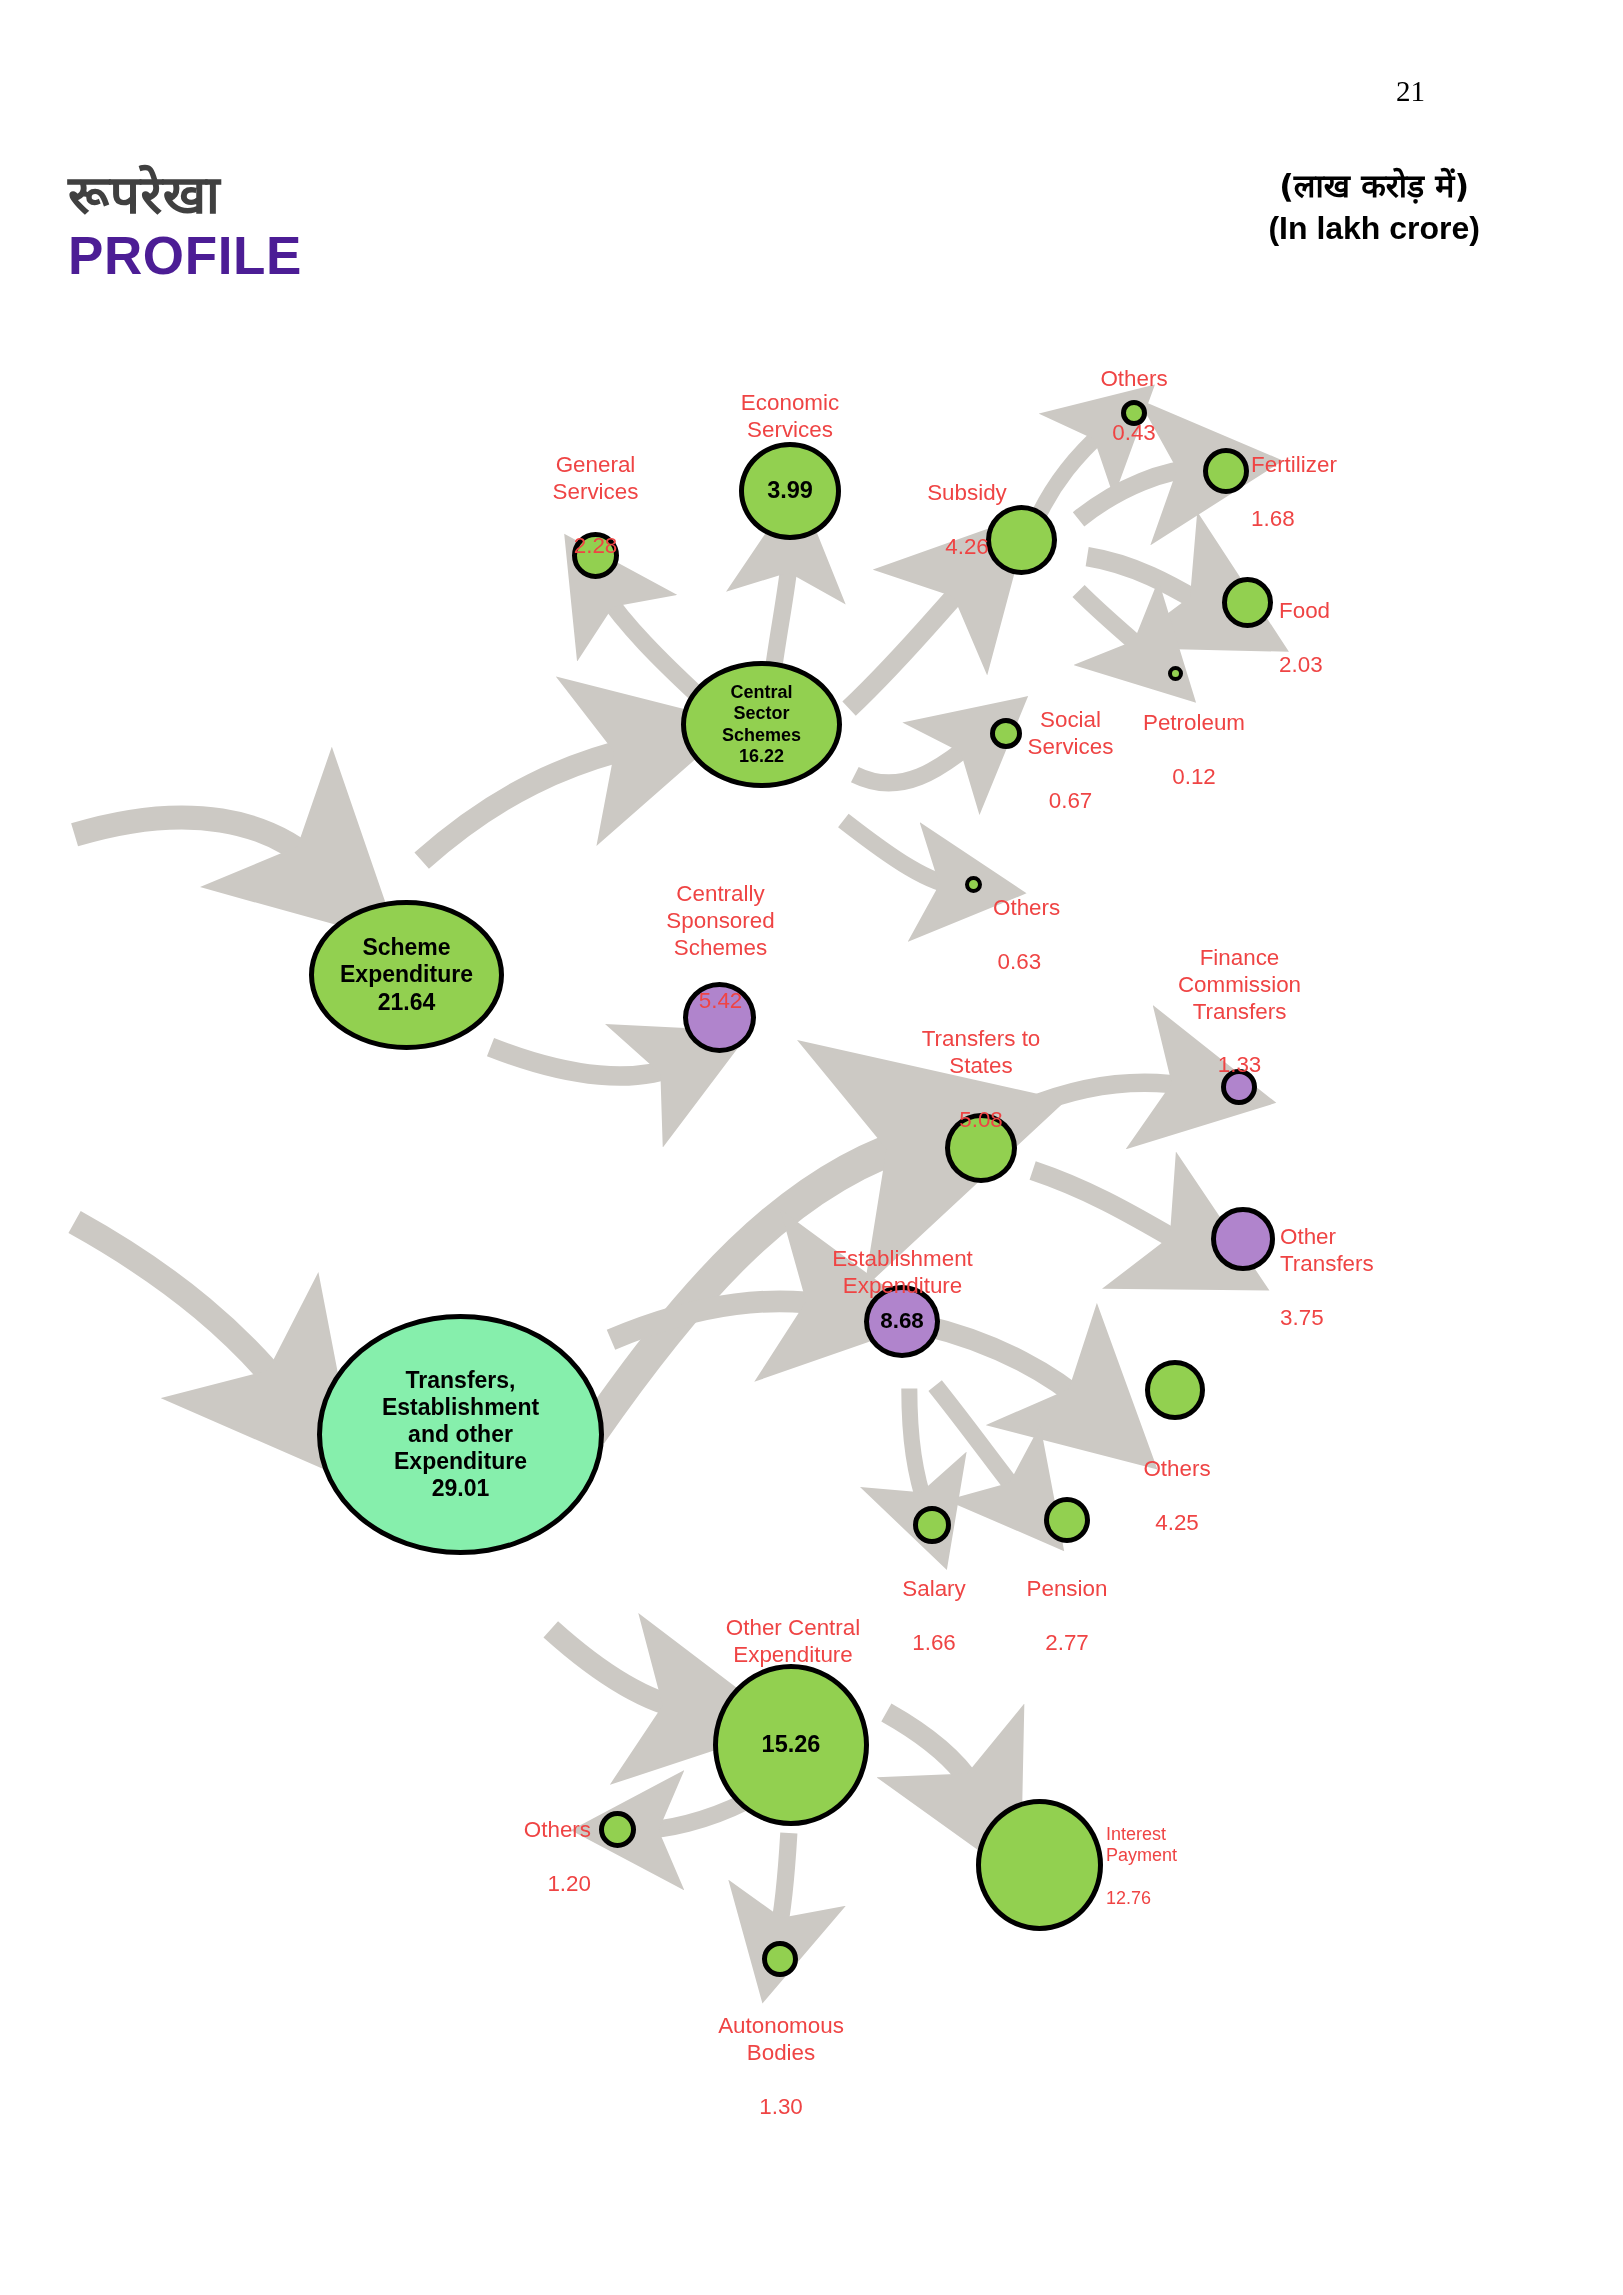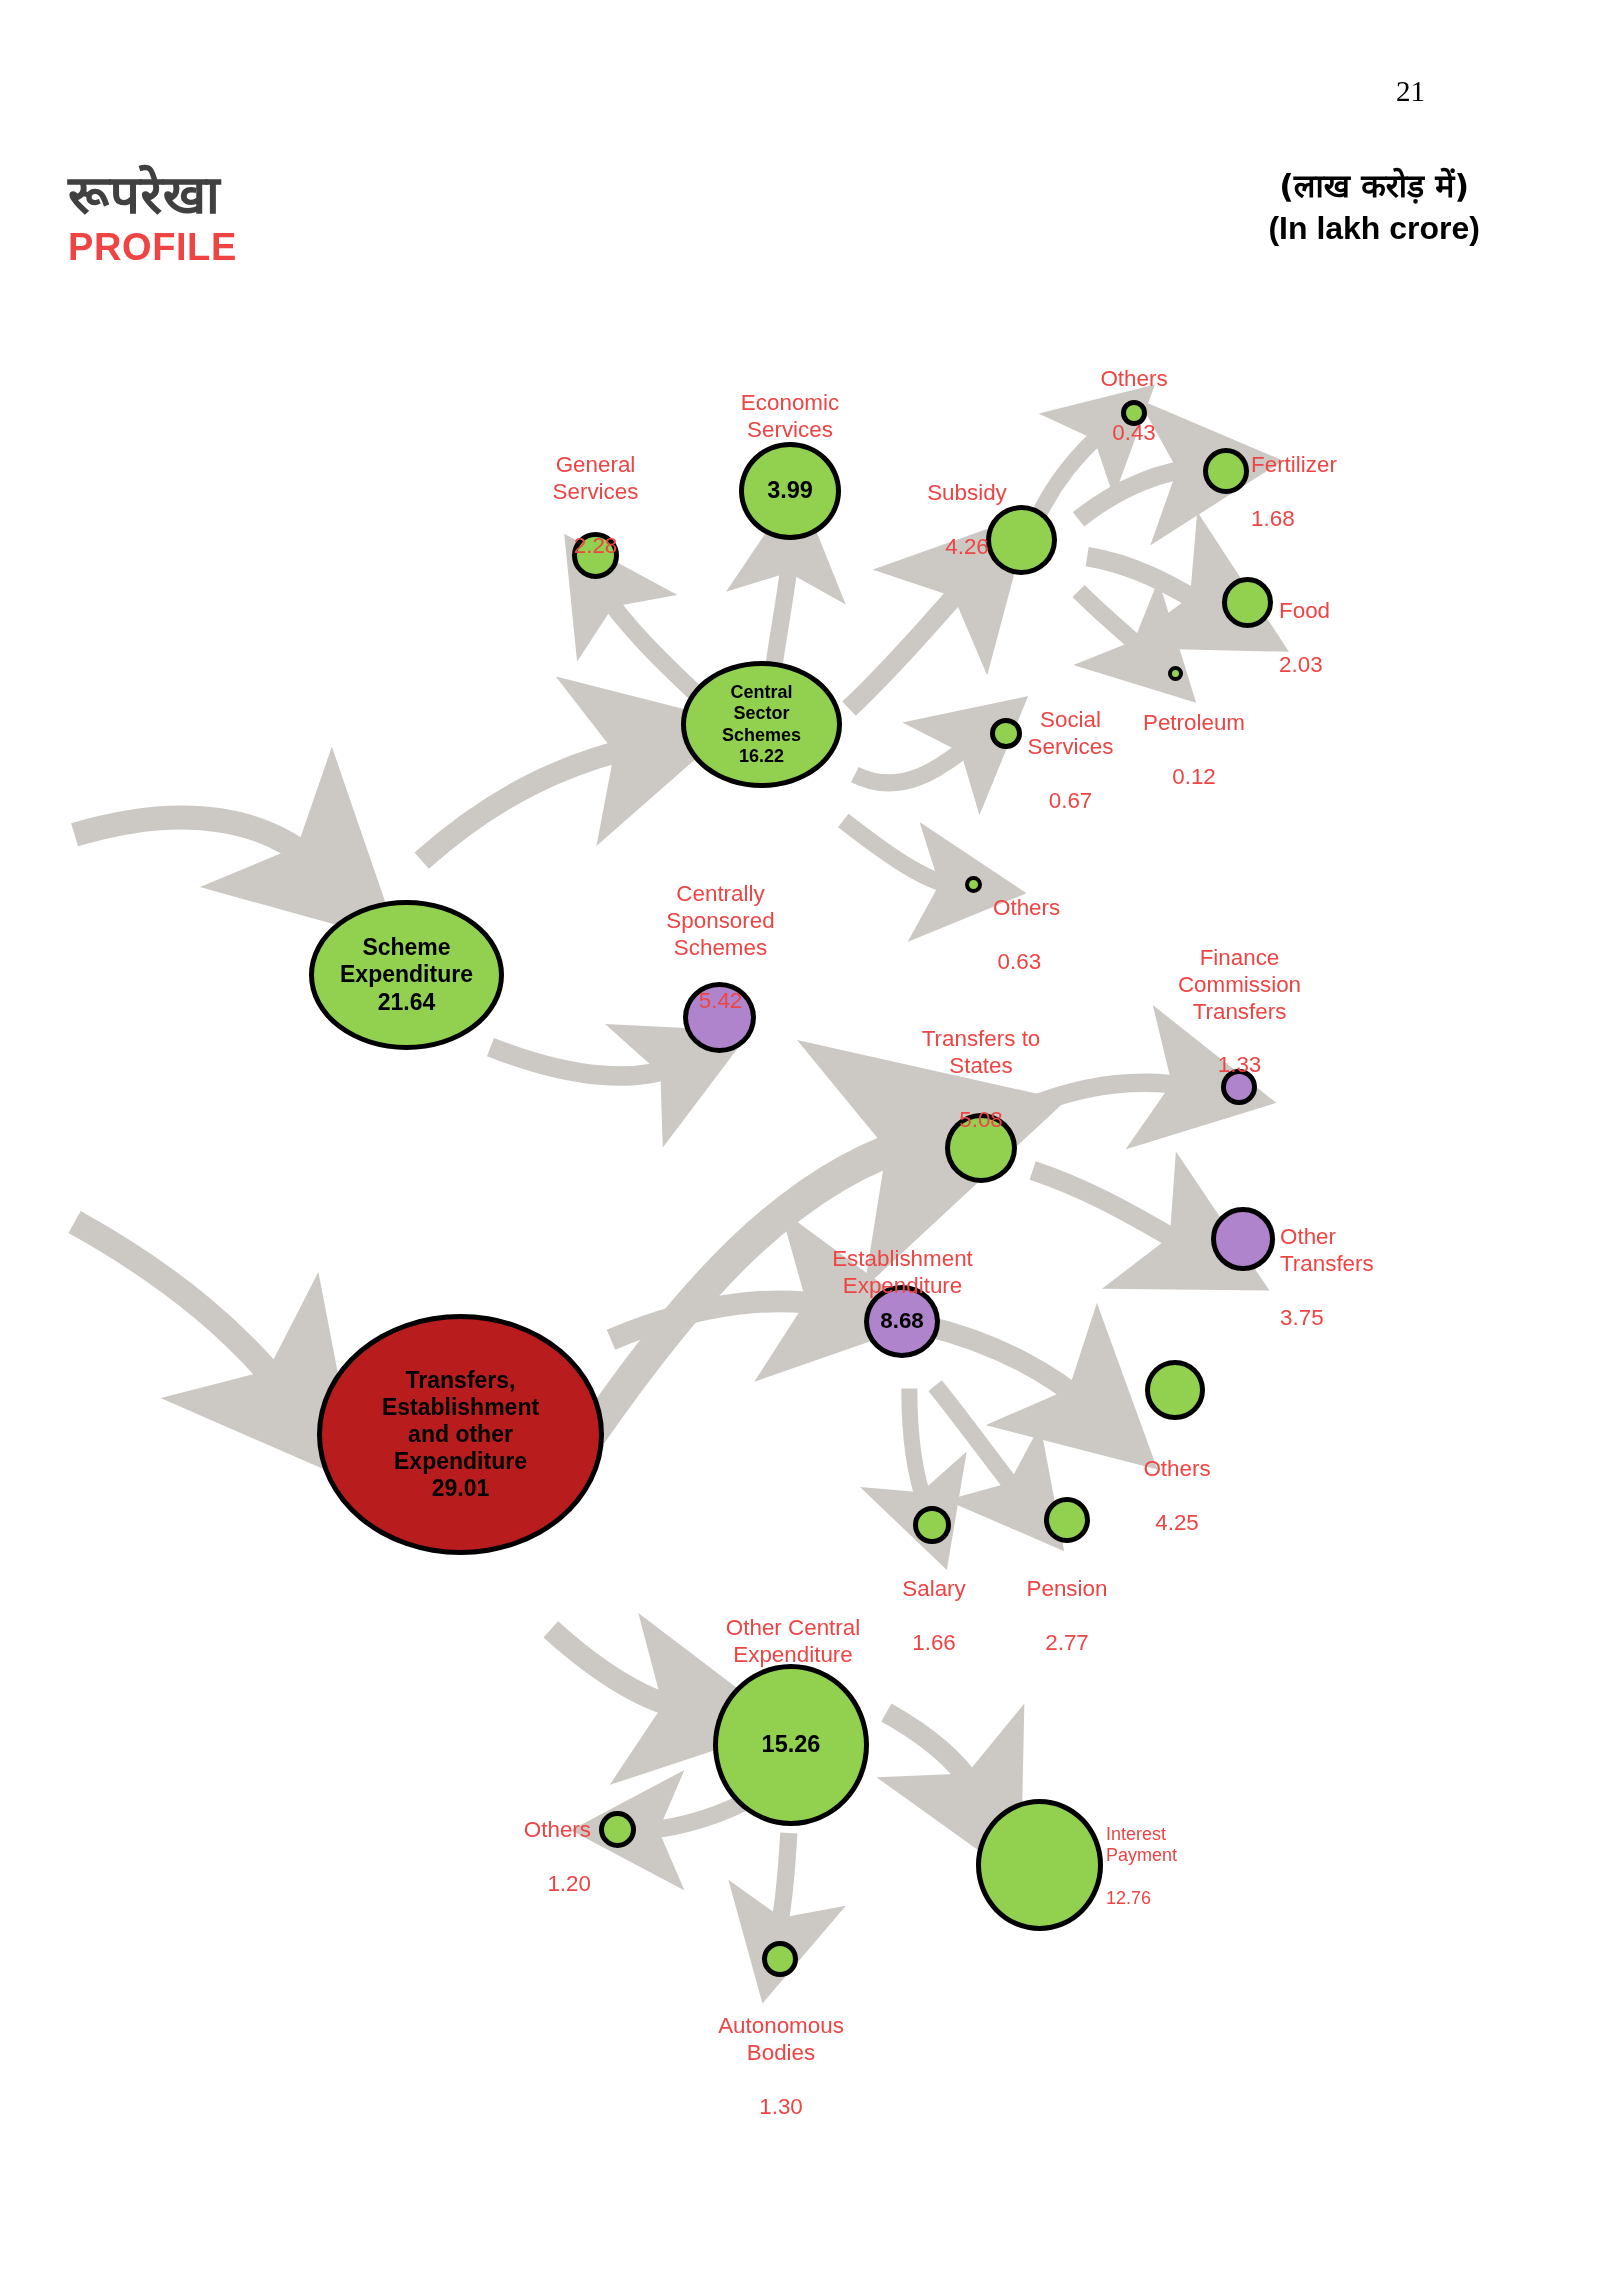--- a/index.html
+++ b/index.html
@@ -35,23 +35,23 @@
   }
   .title-hi {
     font-size: 53px;
     font-weight: 700;
     color: #404040;
     line-height: 1.16;
     letter-spacing: 0.6px;
     font-family: "DejaVu Sans", sans-serif;
   }
   .title-en {
-    font-size: 38px;
+    font-size: 53px;
     font-weight: 700;
-    color: #ef4444;
+    color: #4c1d95;
     line-height: 1.16;
     letter-spacing: 0.6px;
   }
   .units-block {
     position: absolute;
     right: 143px;
     top: 166px;
     text-align: center;
     font-weight: 700;
     color: #000;
@@ -265,21 +265,21 @@
 Services</span><br>
       <span>0.67</span>
     </div>
 
     <div class="node" style="left:965px; top:876px; width:17px; height:17px; background:#92D050; border-width:4px;"></div>
     <div class="ext-label" style="left:993px; top:868px; width:138px; font-size:22.4px; text-align:left;">
       <span>Others</span><br>
       <span style="margin-left:4.6px;">0.63</span>
     </div>
 
-    <div class="node" style="left:317px; top:1314px; width:287px; height:241px; background:#b91c1c;">
+    <div class="node" style="left:317px; top:1314px; width:287px; height:241px; background:#86efac;">
       <div class="in-label" style="font-size:23px;">
         <span style="white-space:pre-line">Transfers,
 Establishment
 and other
 Expenditure</span><br>
         <span>29.01</span>
       </div>
     </div>
 
     <div class="node" style="left:945px; top:1113px; width:72px; height:70px; background:#92D050;"></div>

